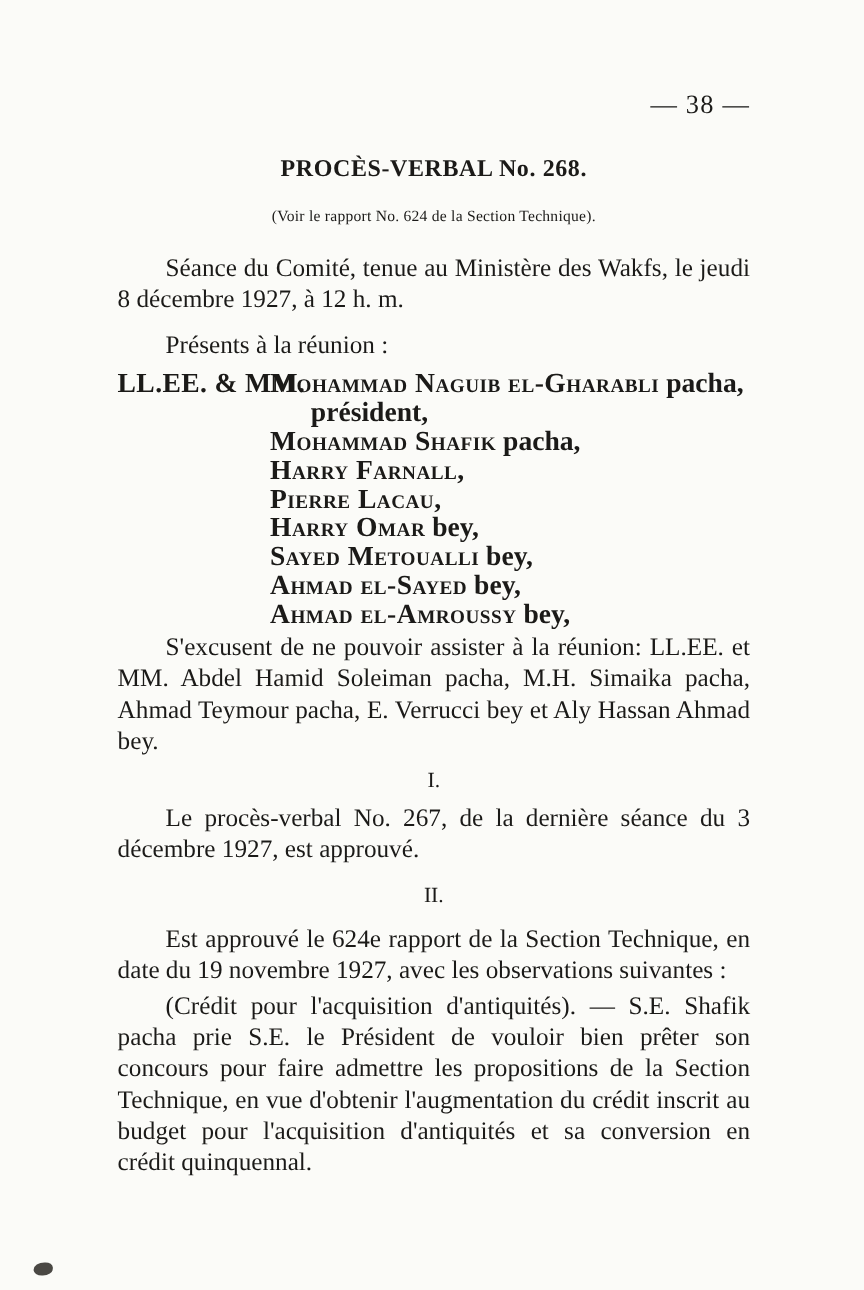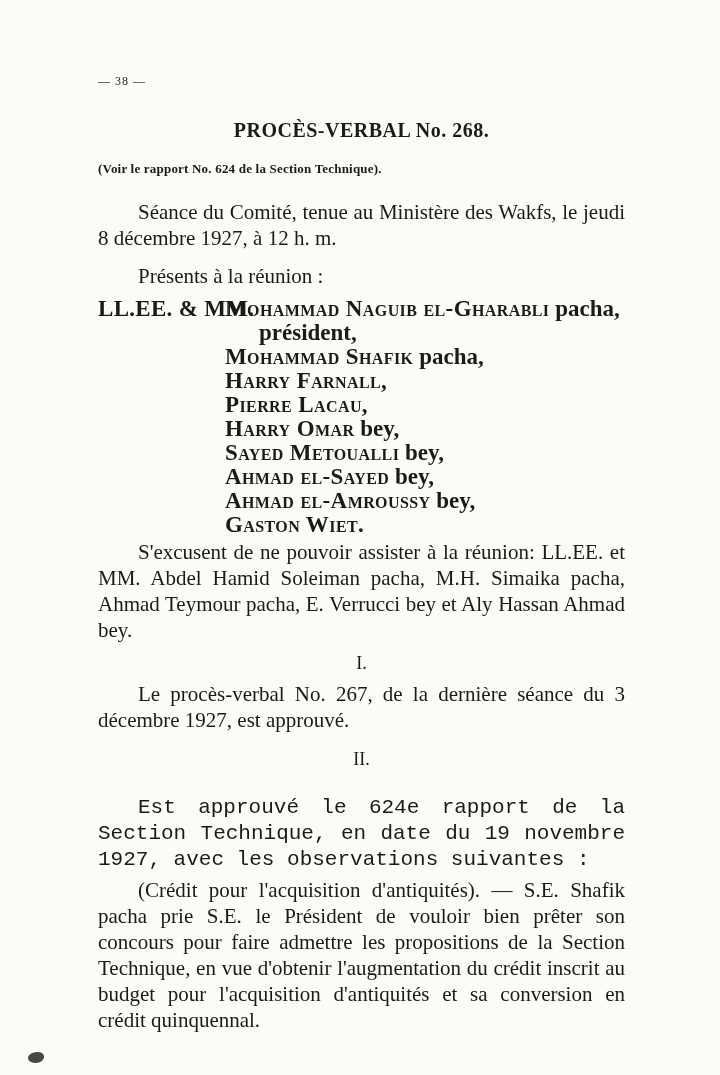--- a/index.html
+++ b/index.html
@@ -14,35 +14,36 @@
     overflow: hidden;
   }
   .content {
     position: absolute;
     left: 98px;
     top: 0;
     width: 527px;
   }
   .page-number {
     margin-top: 74px;
-    text-align: left;
-    font-size: 12px;
+    text-align: right;
+    font-size: 22px;
     letter-spacing: 1px;
   }
   .doc-title {
     margin-top: 30px;
     text-align: center;
     font-size: 20px;
     font-weight: bold;
     letter-spacing: 0.5px;
   }
   .doc-subtitle {
     margin-top: 19px;
+    text-align: center;
     font-size: 13px;
-    font-weight: bold;
+    font-weight: normal;
     letter-spacing: 0.2px;
   }
   p.body {
     font-size: 21px;
     line-height: 26px;
     text-align: justify;
   }
   .indent { text-indent: 40px; }
   .intro { margin-top: 22px; }
   .presents { margin-top: 12px; text-align: left; }
@@ -67,21 +68,21 @@
   .pres { padding-left: 34px; }
   .excuses { margin-top: 2px; }
   .sec-heading {
     margin-top: 10px;
     text-align: center;
     font-size: 18px;
     font-weight: normal;
   }
   .sec-heading.big-gap { margin-top: 16px; }
   .sec1-body { margin-top: 7px; }
-  .sec2-body { margin-top: 25px; font-family: Liberation Mono, monospace; }
+  .sec2-body { margin-top: 12px; }
   .item-title { margin-top: 4px; }
   .item-title em { letter-spacing: 0.2px; }
   .item-body { margin-top: 4px; }
   .scan-artifact {
     position: absolute;
     left: 28px;
     top: 1052px;
     width: 16px;
     height: 11px;
     background: #2a2824;
@@ -132,24 +133,20 @@
       <span>bey,</span>
     </div>
     <div class="att-line">
       <span class="sc">Ahmad el-Sayed</span>
       <span>bey,</span>
     </div>
     <div class="att-line">
       <span class="sc">Ahmad el-Amroussy</span>
       <span>bey,</span>
     </div>
-    <div class="att-line">
-      <span class="sc">Gaston Wiet.</span>
-      <span></span>
-    </div>
   </div>
 
   <p class="body indent excuses">S'excusent de ne pouvoir assister à la réunion: LL.EE. et MM. Abdel Hamid Soleiman pacha, M.H. Simaika pacha, Ahmad Teymour pacha, E. Verrucci bey et Aly Hassan Ahmad bey.</p>
 
   <h3 class="sec-heading">I.</h3>
 
   <p class="body indent sec1-body">Le procès-verbal No. 267, de la dernière séance du 3 décembre 1927, est approuvé.</p>
 
   <h3 class="sec-heading big-gap">II.</h3>
 

